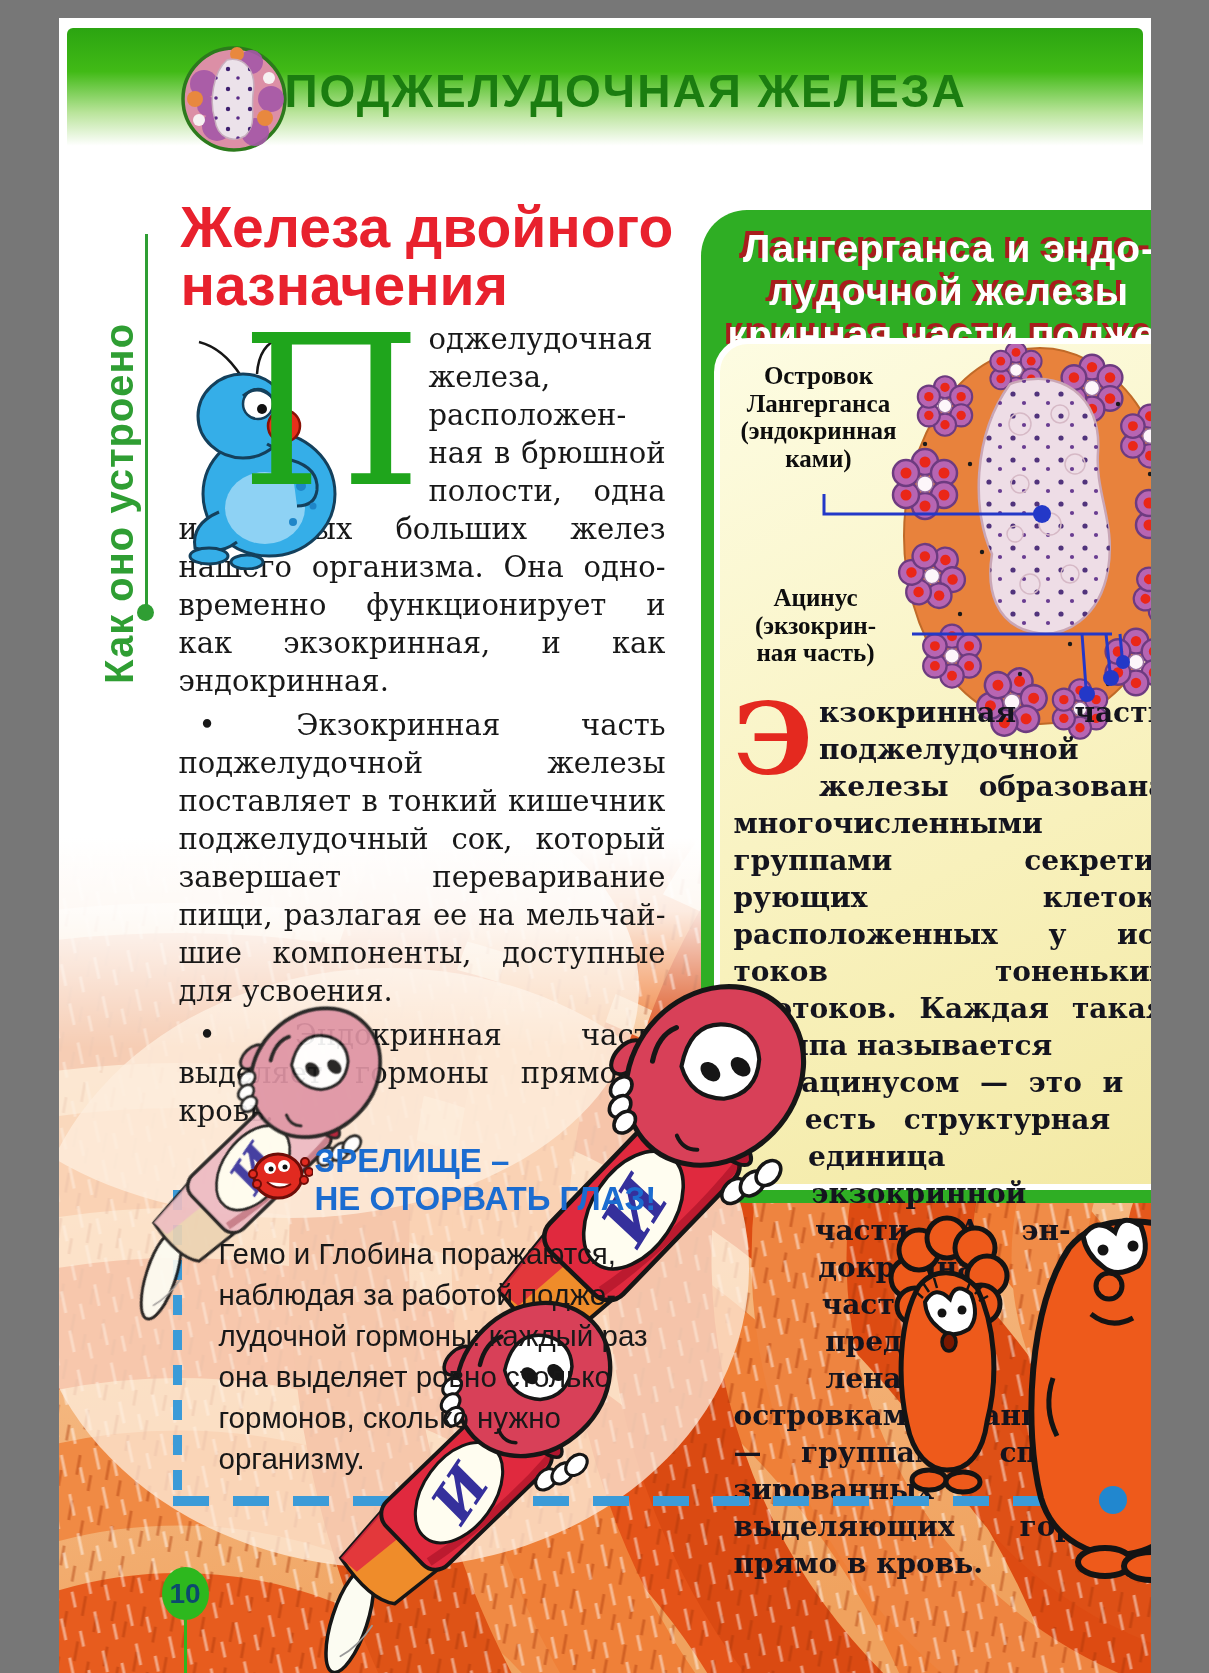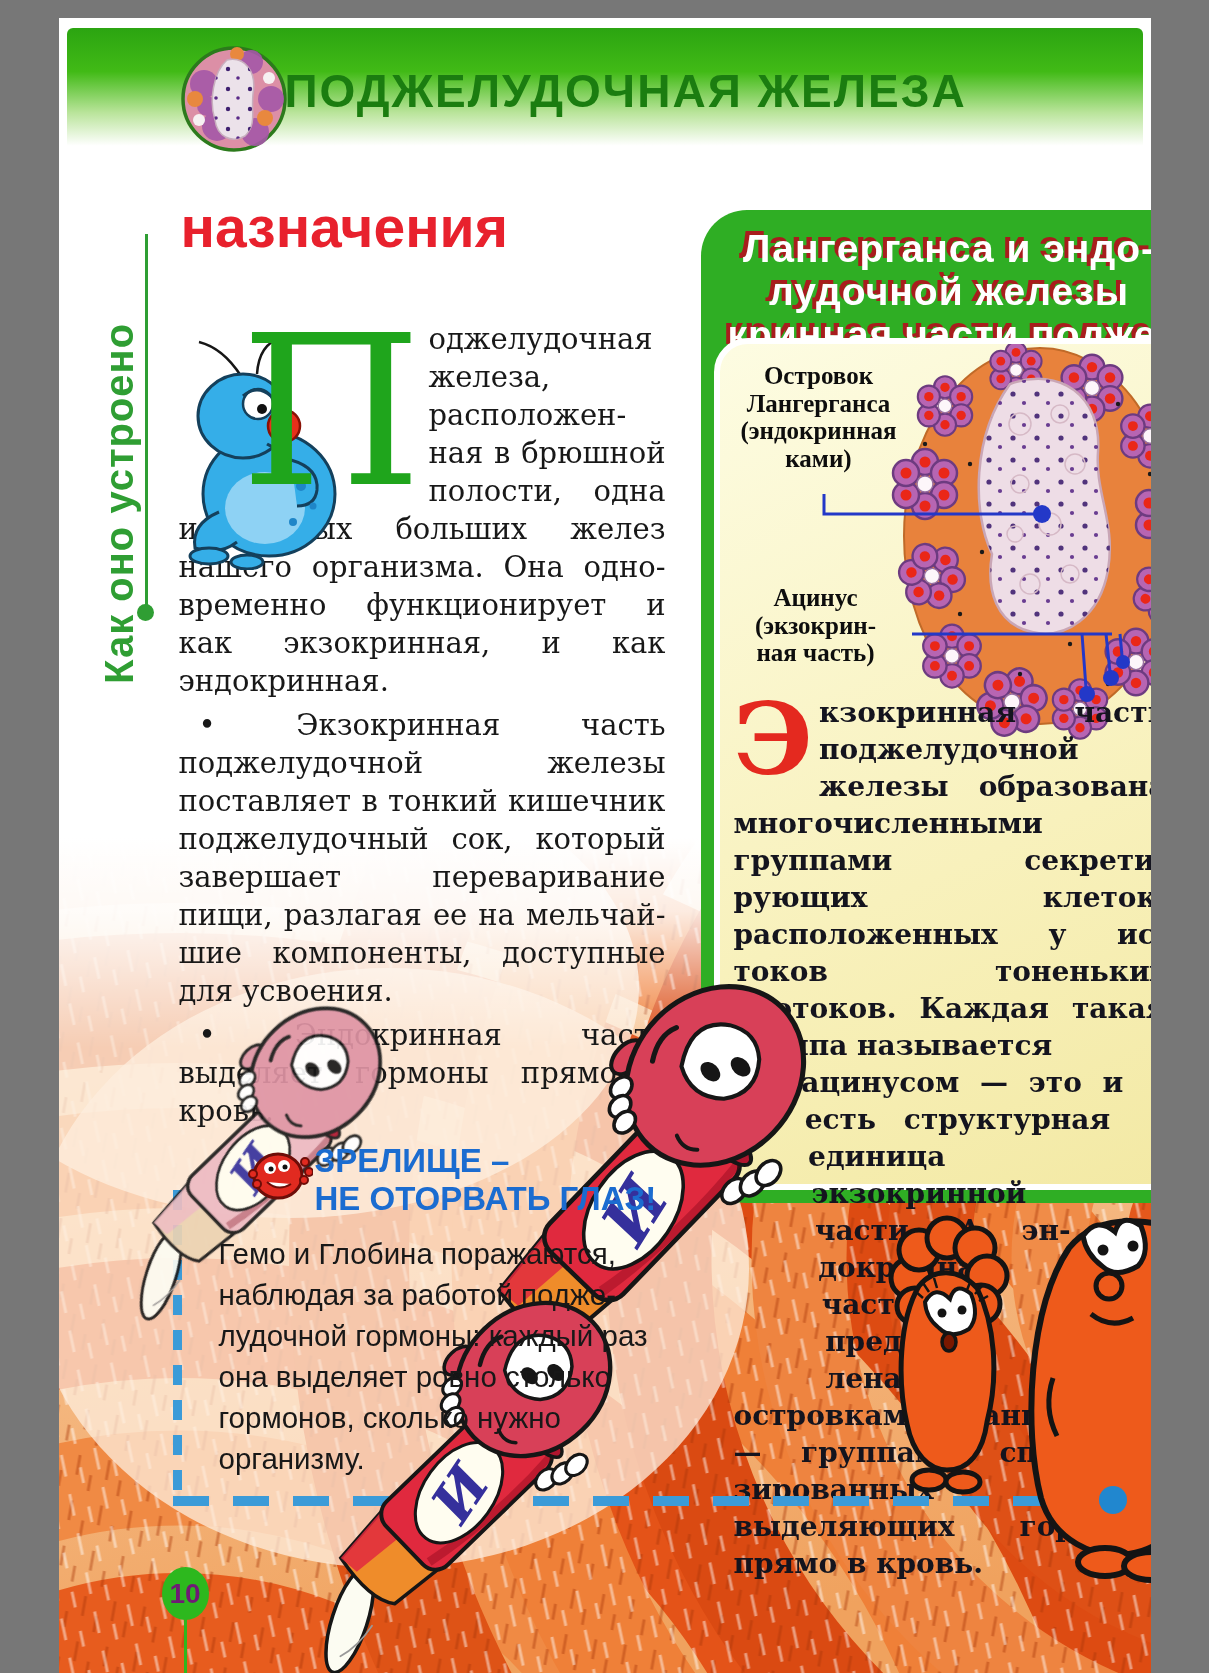--- a/index.html
+++ b/index.html
@@ -75,21 +75,21 @@
   .dash-dot{position:absolute;left:1040px;top:1468px;width:28px;height:28px;border-radius:50%;
             background:#2187cf;z-index:9;}
   .spotlight{position:absolute;left:160px;top:1124px;width:442px;z-index:8;}
   .spot-icon{position:absolute;left:28px;top:4px;}
   .spot-head{margin:0 0 0 96px;color:#1b6cd0;font-weight:bold;font-size:33px;line-height:1.14;}
   .spot-head span{display:block;}
   .spot-body{margin:16px 0 0;font-size:29.5px;line-height:41px;color:#181818;}
 
   
   .badge{position:absolute;left:103px;top:1549px;width:47px;height:53px;border-radius:50%;
-         background:#2db81e;color:#701a75;font-size:28px;font-weight:bold;text-align:center;
+         background:#2db81e;color:#0c4a6e;font-size:28px;font-weight:bold;text-align:center;
          line-height:53px;z-index:8;}
   .badge-stem{position:absolute;left:125px;top:1598px;width:3px;height:68px;background:#2db81e;z-index:7;}
   .bottom-strip{position:absolute;left:0;right:0;bottom:0;height:7px;background:#c9e2f2;z-index:9;}
 </style>
 </head>
 <body>
 
 <div class="page">
 
   <svg class="waves" viewBox="0 0 1209 853" preserveAspectRatio="none">
@@ -161,20 +161,21 @@
     <h1 class="banner-title">ПОДЖЕЛУДОЧНАЯ ЖЕЛЕЗА</h1>
   </header>
 
   <div class="rail">
     <div class="rail-label">Как оно устроено</div>
     <div class="rail-line"></div>
     <div class="rail-dot"></div>
   </div>
 
   <h2 class="headline">
+    <span>Железа двойного</span>
     <span>назначения</span>
   </h2>
 
   <div class="article-text">
     <div class="lede-float">
       <div class="flea-wrap">
         <svg width="196" height="234" viewBox="0 0 196 234">
           <path d="M70 40 Q52 12 28 6" stroke="#161616" stroke-width="2.5" fill="none"></path>
           <path d="M86 38 Q88 8 110 2" stroke="#161616" stroke-width="2.5" fill="none"></path>
           <ellipse cx="98" cy="158" rx="66" ry="62" fill="#35aee8" stroke="#14405c" stroke-width="3"></ellipse>

